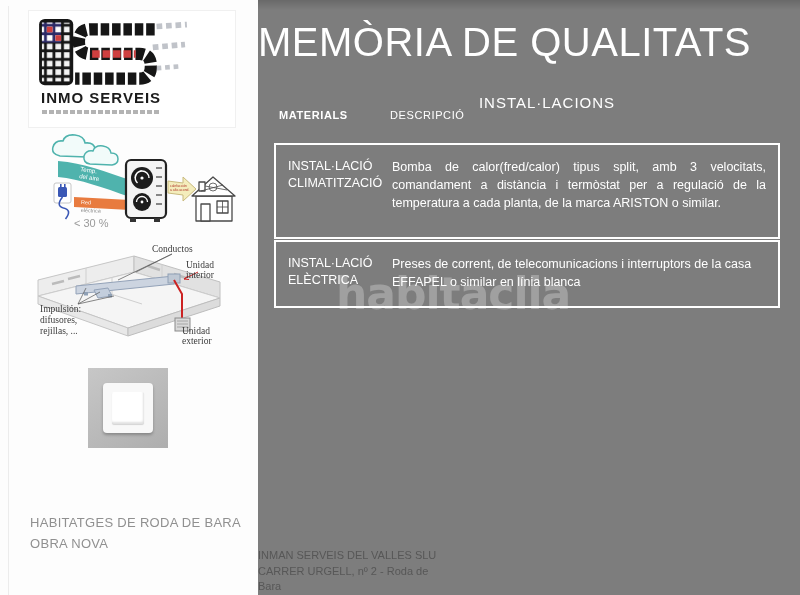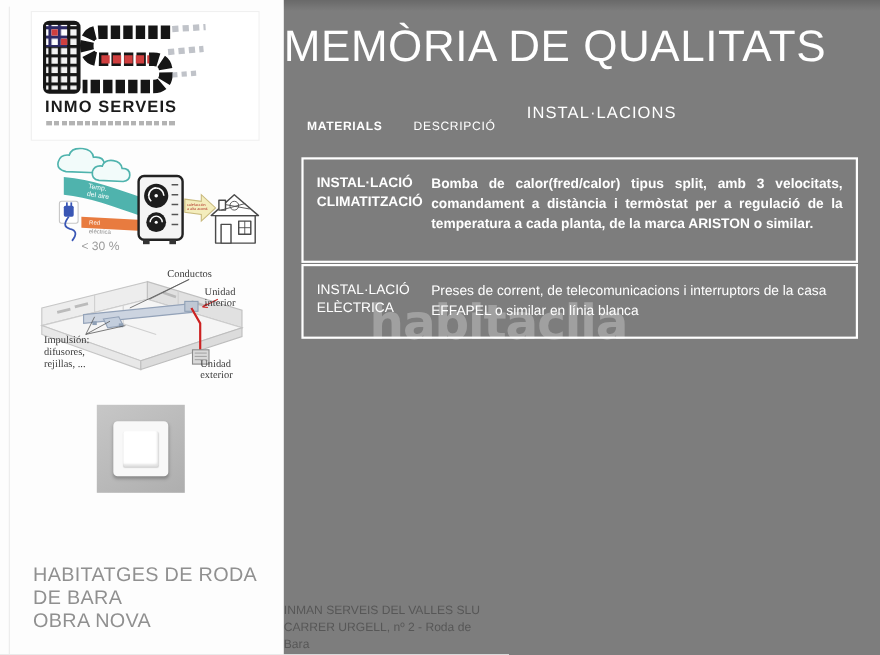--- a/index.html
+++ b/index.html
@@ -38,21 +38,21 @@
     background:#f8f8f8; border-radius:4px; box-shadow:0 2px 3px rgba(0,0,0,.25);
   }
   .switch-button {
     position:absolute; left:9px; top:9px; width:32px; height:32px;
     background:#ffffff; border-radius:2px;
     box-shadow:inset -1px -2px 2px rgba(0,0,0,.12), 0 1px 1px rgba(0,0,0,.15);
   }
 
   .project-text {
     position:absolute; left:30px; top:512px; color:#909090;
-    font-size:18px; line-height:21px; letter-spacing:.3px;
+    font-size:13px; line-height:21px; letter-spacing:.3px;
   }
 
   
   .main {
     position:absolute; left:258px; top:0; width:542px; height:595px;
     background:#7d7d7d; color:#ffffff;
   }
   .main::before {
     content:""; position:absolute; left:0; top:0; right:0; height:10px;
     background:linear-gradient(rgba(0,0,0,.16), rgba(0,0,0,0)); pointer-events:none;
@@ -60,28 +60,28 @@
   .slide-title {
     position:absolute; left:0; width:100%; top:20px; margin:0;
     text-align:left; font-size:40px; font-weight:normal; letter-spacing:.5px;
   }
   .slide-subtitle {
     position:absolute; left:0; width:100%; top:76px; margin:18px;
     text-align:center; font-size:15px; font-weight:normal; letter-spacing:1px;
   }
   .hdr { position:absolute; top:109px; font-size:11px; letter-spacing:.6px; }
   .hdr-materials  { left:21px;font-weight:bold; }
-  .hdr-descripcio { left:118px; }
+  .hdr-descripcio { left:132px; }
 
   .qbox {
     position:absolute; left:16px; width:506px; box-sizing:border-box;
     border:2px solid #ffffff; display:flex; gap:8px; padding:13px 12px 0 12px;
     background:transparent;
   }
-  .qbox-1 { top:143px; height:96px;font-weight:bold; }
+  .qbox-1 { top:143px; height:96px; }
   .qbox-2 { top:240px; height:68px; }
   .qbox .mat  { width:96px; flex:0 0 auto; font-size:12.5px; line-height:17px; }
   .qbox .desc { flex:1 1 auto; font-size:12.5px; line-height:18px; }
   .desc-justify { text-align:justify; }
 
   .watermark {
     position:absolute; left:78px; top:268px; font-family:"DejaVu Sans", sans-serif;
     font-size:44px; font-weight:bold; letter-spacing:-1px;
     color:#ffffff; opacity:.27; pointer-events:none;
   }

